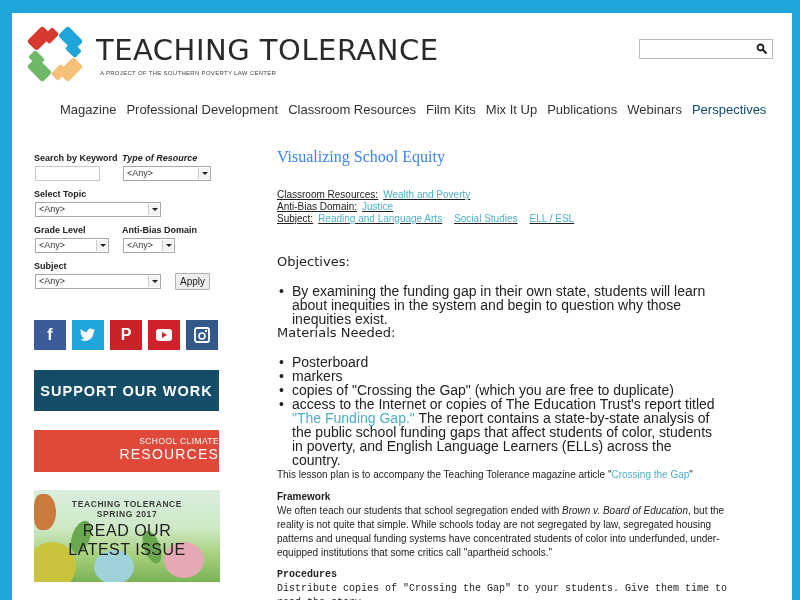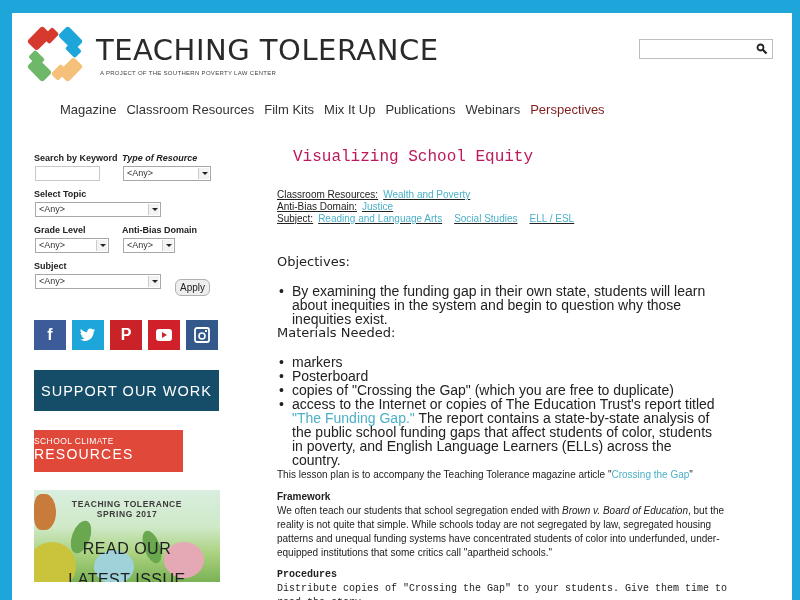--- a/index.html
+++ b/index.html
@@ -36,21 +36,21 @@
     }
     .search-icon {
       position: absolute; right: 4px; top: 3px; width: 12px; height: 12px;
     }
     
     .nav {
       position: absolute; left: 48px; top: 89px; display: flex; gap: 0;
       font-size: 13px; color: #333; white-space: nowrap;
     }
     .nav-item { margin-right: 10px; cursor: pointer; }
-    .nav-item.active { color: #7f1d1d; }
+    .nav-item.active { color: #0c4a6e; }
     
     .sidebar { position: absolute; left: 22px; top: 138px; width: 186px; }
     .flabel { position: absolute; font-size: 9px; font-weight: bold; color: #222; white-space: nowrap; }
     .finput { position: absolute; border: 1px solid #c8c8c8; height: 15px; background: #fff; }
     .fselect {
       position: absolute; height: 15px; border: 1px solid #a8a8a8; background: #fff;
       font-size: 9px; color: #333; padding-left: 3px; line-height: 13px;
     }
     .fselect .arrow {
       position: absolute; right: 1px; top: 1px; width: 11px; height: 11px;
@@ -71,46 +71,46 @@
       color: #fff; font-weight: bold; font-size: 16px;
     }
     .soc.fb { background: #3b5b99; }
     .soc.tw { background: #1ea6db; }
     .soc.pi { background: #c92228; }
     .soc.yt { background: #d0202a; }
     .soc.ig { background: #33598a; }
     .support-btn {
       position: absolute; left: 0; top: 219px; width: 185px; height: 41px;
       background: #154d68; color: #fff; font-size: 14.5px; letter-spacing: 1px;
-      display: flex; align-items: center; justify-content: center;
+      display: flex; align-items: center; justify-content: center; font-weight: bold;
     }
     .climate-btn {
-      position: absolute; left: 0; top: 279px; width: 149px; height: 42px;
-      background: #e0493a; color: #fff; text-align: left;
+      position: absolute; left: 0; top: 279px; width: 185px; height: 42px;
+      background: #e0493a; color: #fff; text-align: right;
     }
     .climate-btn .l1 { font-size: 8.5px; letter-spacing: 0.4px; padding-top: 6px; display: block; }
     .climate-btn .l2 { font-size: 14px; letter-spacing: 1.2px; display: block; }
     .issue-banner {
       position: absolute; left: 0; top: 339px; width: 186px; height: 92px;
       background: linear-gradient(180deg, #d9eedf 0%, #cfe9c8 40%, #a9d17e 70%, #7ab255 100%);
       overflow: hidden; text-align: center;
     }
     .issue-banner .leaf1 { position: absolute; left: -6px; top: 52px; width: 48px; height: 48px; border-radius: 50%; background: #c9c43b; }
     .issue-banner .leaf2 { position: absolute; left: 60px; top: 60px; width: 40px; height: 34px; border-radius: 50%; background: #9fd3d9; }
     .issue-banner .leaf3 { position: absolute; left: 130px; top: 52px; width: 40px; height: 36px; border-radius: 50%; background: #e5a9b5; }
     .issue-banner .leaf4 { position: absolute; left: 0px; top: 4px; width: 22px; height: 36px; background: #c87b3a; border-radius: 40% 60% 60% 40%; }
     .issue-banner .leaf5 { position: absolute; left: 38px; top: 30px; width: 18px; height: 34px; background: #6aa84f; border-radius: 50%; transform: rotate(20deg); }
     .issue-banner .leaf6 { position: absolute; left: 110px; top: 40px; width: 16px; height: 34px; background: #6aa84f; border-radius: 50%; transform: rotate(-20deg); }
     .issue-banner .t1, .issue-banner .t2 { position: relative; z-index: 2; color: #3b3b3b; font-size: 8.5px; letter-spacing: 0.6px; font-weight: bold; }
     .issue-banner .t1 { display: block; padding-top: 9px; }
     .issue-banner .t2 { display: block; }
-    .issue-banner .t3 { position: relative; z-index: 2; display: block; color: #1e1e1e; font-size: 16px; letter-spacing: 0.5px; line-height: 19px; margin-top: 20px; }
+    .issue-banner .t3 { position: relative; z-index: 2; display: block; color: #1e1e1e; font-size: 16px; letter-spacing: 0.5px; line-height: 19px; margin-top: 2px; }
     
     .main { position: absolute; left: 265px; top: 135px; width: 460px; }
-    .page-title { font-family: Liberation Mono, monospace; font-size: 16px; color: #be185d; position: absolute; left: 16px; top: 0; white-space: nowrap; }
+    .page-title { font-family: Liberation Serif, serif; font-size: 16px; color: #3b82f6; position: absolute; left: 0; top: 0; white-space: nowrap; }
     .meta { position: absolute; left: 0; top: 41px; font-size: 10px; line-height: 12px; text-decoration: underline; }
     .meta-row { white-space: nowrap; }
     .meta-row .lbl { color: #222; margin-right: 5px; }
     .meta-row .lnk { color: #4bb0c8; margin-right: 12px; }
     .h2 { position: absolute; left: 0; font-family: "DejaVu Sans", sans-serif; font-size: 13px; color: #222; white-space: nowrap; }
     .ul { position: absolute; left: 0; font-size: 14px; line-height: 14px; list-style: none; }
     .ul li { position: relative; padding-left: 15px; }
     .ul li::before { content: "•"; position: absolute; left: 2px; top: 0; }
     .lnk-inline { color: #4bb0c8; }
     .para { position: absolute; left: 0; font-size: 10px; line-height: 14px; width: 455px; }
@@ -138,20 +138,21 @@
 
   <div class="search-box">
     <svg class="search-icon" viewBox="0 0 12 12">
       <circle cx="4.5" cy="4.5" r="3" fill="none" stroke="#222" stroke-width="1.8"></circle>
       <line x1="6.8" y1="6.8" x2="10.5" y2="10.5" stroke="#222" stroke-width="2.2"></line>
     </svg>
   </div>
 
   <div class="nav">
     <span class="nav-item">Magazine</span>
+    <span class="nav-item">Professional Development</span>
     <span class="nav-item">Classroom Resources</span>
     <span class="nav-item">Film Kits</span>
     <span class="nav-item">Mix It Up</span>
     <span class="nav-item">Publications</span>
     <span class="nav-item">Webinars</span>
     <span class="nav-item active">Perspectives</span>
   </div>
 
   <div class="sidebar">
     <div class="flabel" style="left:0;top:2px;">Search by Keyword</div>
@@ -179,21 +180,21 @@
     <div class="fselect" style="left:89px;top:87px;width:52px;">
       <span>&lt;Any&gt;</span>
       <span class="arrow"></span>
     </div>
 
     <div class="flabel" style="left:0;top:110px;">Subject</div>
     <div class="fselect" style="left:1px;top:123px;width:126px;">
       <span>&lt;Any&gt;</span>
       <span class="arrow"></span>
     </div>
-    <div class="apply-btn" style="left:141px;top:128px;border-radius:6px;">Apply</div>
+    <div class="apply-btn" style="left:141px;top:122px;">Apply</div>
 
     <div class="social">
       <div class="soc fb">f</div>
       <div class="soc tw">
         <svg width="16" height="14" viewBox="0 0 16 14">
             <path d="M15 2c-.6.3-1.2.4-1.8.5.7-.4 1.1-1 1.4-1.7-.6.4-1.3.6-2 .8C12 .9 11.2.5 10.3.5 8.6.5 7.2 1.9 7.2 3.6c0 .2 0 .5.1.7C4.7 4.2 2.4 3 .9 1.1c-.3.5-.4 1-.4 1.6 0 1.1.5 2 1.4 2.6-.5 0-1-.2-1.4-.4 0 1.5 1.1 2.8 2.5 3.1-.3.1-.5.1-.8.1-.2 0-.4 0-.6-.1.4 1.2 1.6 2.1 2.9 2.2-1.1.8-2.4 1.3-3.9 1.3H0c1.4.9 3 1.4 4.8 1.4 5.7 0 8.9-4.8 8.9-8.9v-.4c.5-.4 1-.9 1.3-1.4z" fill="#fff"></path>
           </svg>
       </div>
       <div class="soc pi">P</div>
       <div class="soc yt">
@@ -221,21 +222,21 @@
     <div class="issue-banner">
       <div class="leaf4"></div>
       <div class="leaf1"></div>
       <div class="leaf2"></div>
       <div class="leaf3"></div>
       <div class="leaf5"></div>
       <div class="leaf6"></div>
       <span class="t1">TEACHING TOLERANCE</span>
       <span class="t2">SPRING 2017</span>
       <span class="t3">READ OUR</span>
-      <span class="t3" style="margin-top:12px">LATEST ISSUE</span>
+      <span class="t3" style="margin-top:0">LATEST ISSUE</span>
     </div>
   </div>
 
   <div class="main">
     <div class="page-title">Visualizing School Equity</div>
 
     <div class="meta">
       <div class="meta-row">
         <span class="lbl">Classroom Resources:</span><span class="lnk">Wealth and Poverty</span>
       </div>
@@ -247,22 +248,22 @@
       </div>
     </div>
 
     <div class="h2" style="top:106px;">Objectives:</div>
     <ul class="ul" style="top:136px;width:445px;">
       <li>By examining the funding gap in their own state, students will learn about inequities in the system and begin to question why those inequities exist.</li>
     </ul>
 
     <div class="h2" style="top:177px;">Materials Needed:</div>
     <ul class="ul" style="top:207px;width:445px;">
+      <li>Posterboard</li>
       <li>markers</li>
-      <li>Posterboard</li>
       <li>copies of "Crossing the Gap" (which you are free to duplicate)</li>
       <li><span>access to the Internet or copies of The Education Trust's report titled </span><span class="lnk-inline">"The Funding Gap."</span><span> The report contains a state-by-state analysis of the public school funding gaps that affect students of color, students in poverty, and English Language Learners (ELLs) across the country.</span></li>
     </ul>
 
     <div class="para" style="top:320px;">
       <span>This lesson plan is to accompany the Teaching Tolerance magazine article "</span><span class="lnk-inline">Crossing the Gap</span><span>"</span>
     </div>
 
     <div class="para" style="top:342px;">
       <b style="display:block;">Framework</b>

